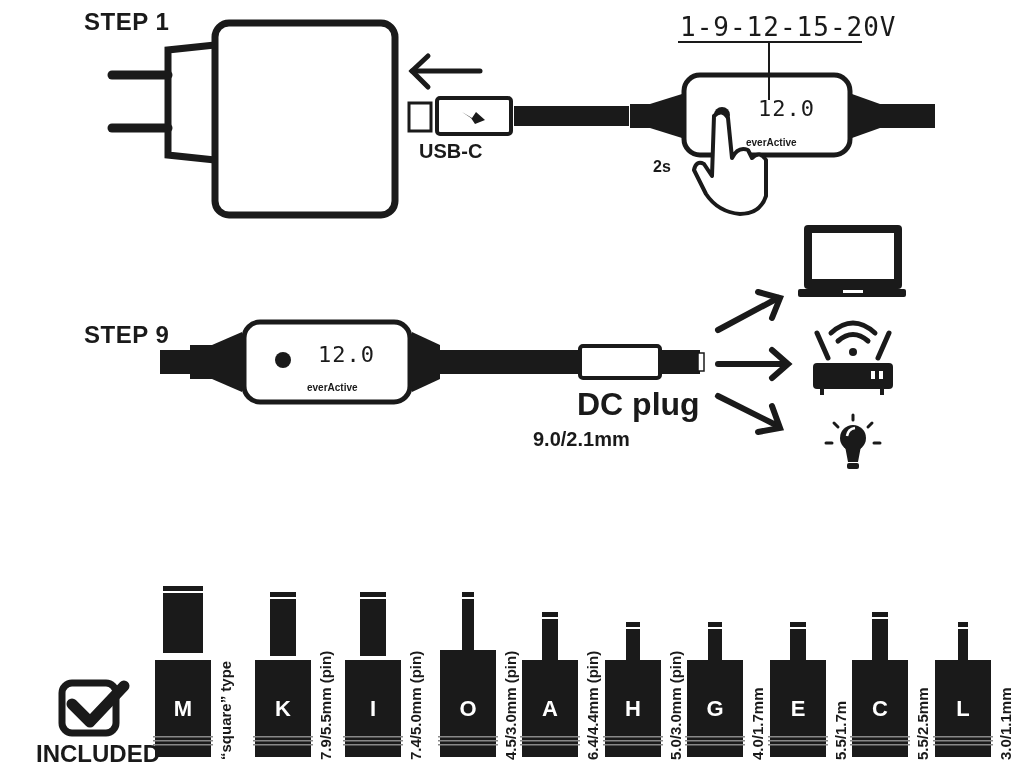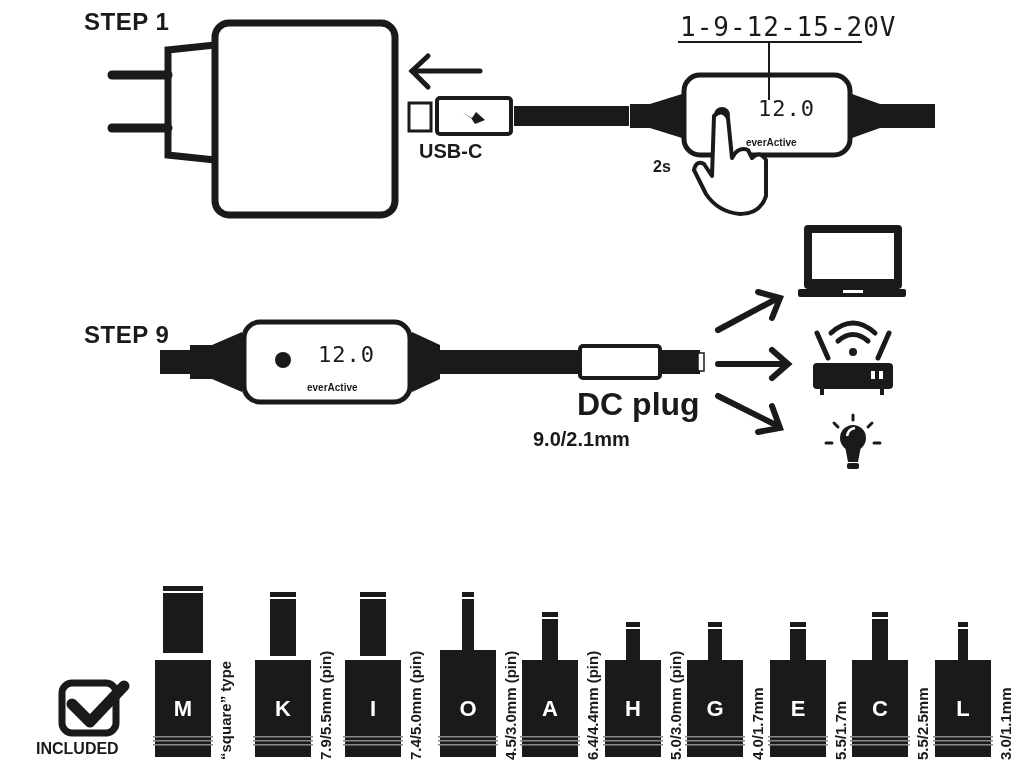--- a/index.html
+++ b/index.html
@@ -208,21 +208,21 @@
 <div class="abs brand" style="left:728px;top:137px;">everActive</div>
 <div class="abs big-bold" style="left:419px;top:140px;font-size:20px;">USB-C</div>
 <div class="abs big-bold" style="left:653px;top:158px;font-size:16px;">2s</div>
 
 <div class="abs step-label" style="left:84px;top:321px;">STEP 9</div>
 <div class="abs lcd" style="left:318px;top:342px;">12.0</div>
 <div class="abs brand" style="left:289px;top:382px;">everActive</div>
 <div class="abs big-bold" style="left:530px;top:386px;font-size:32px;margin-left:47px;">DC plug</div>
 <div class="abs big-bold" style="left:533px;top:428px;font-size:20px;">9.0/2.1mm</div>
 
-<div class="abs big-bold" style="left:36px;top:740px;font-size:16px;text-align:center;">INCLUDED</div>
+<div class="abs big-bold" style="left:36px;top:740px;font-size:24px;text-align:center;">INCLUDED</div>
 <div id="tips-text">
     <div class="abs tip-letter" style="left: 153px; top: 696px;">M</div>
     <div class="abs tip-spec" style="left: 217px; top: 760px;">“square” type</div>
     <div class="abs tip-letter" style="left: 253px; top: 696px;">K</div>
     <div class="abs tip-spec" style="left: 317px; top: 760px;">7.9/5.5mm (pin)</div>
     <div class="abs tip-letter" style="left: 343px; top: 696px;">I</div>
     <div class="abs tip-spec" style="left: 407px; top: 760px;">7.4/5.0mm (pin)</div>
     <div class="abs tip-letter" style="left: 438px; top: 696px;">O</div>
     <div class="abs tip-spec" style="left: 502px; top: 760px;">4.5/3.0mm (pin)</div>
     <div class="abs tip-letter" style="left: 520px; top: 696px;">A</div>

